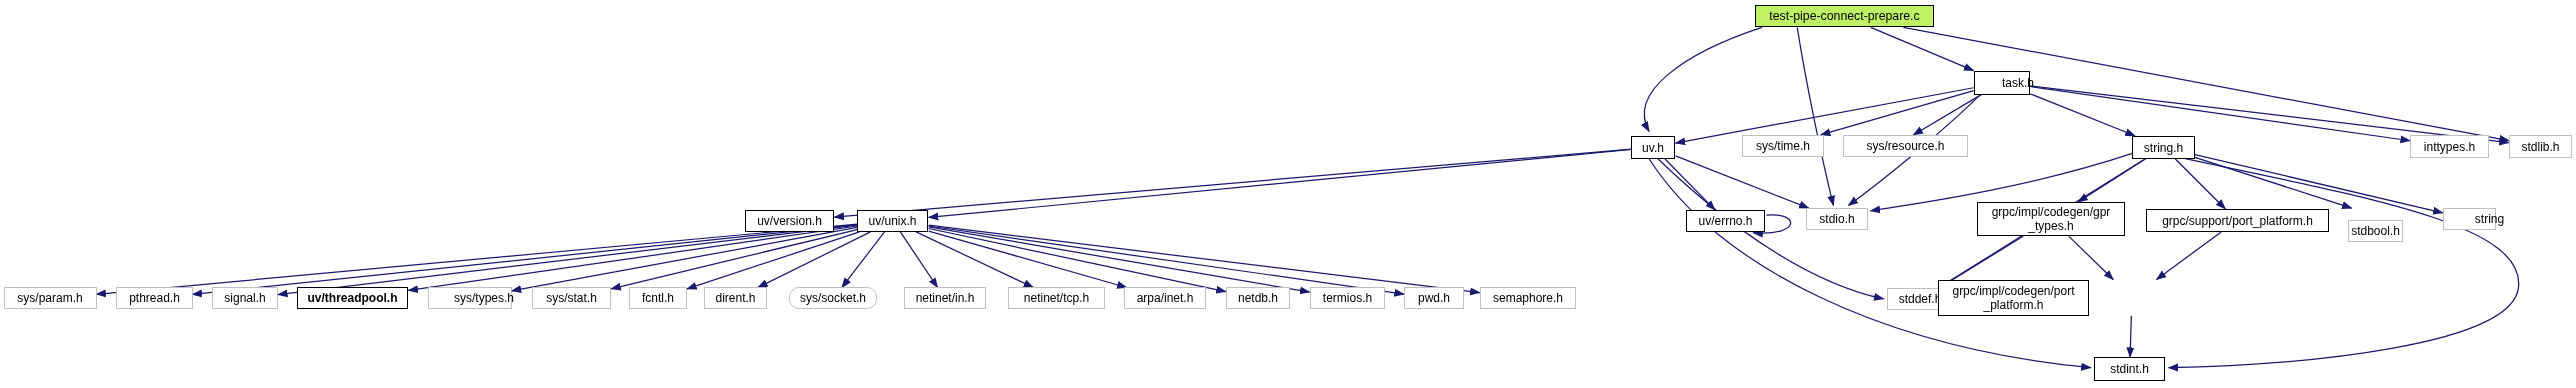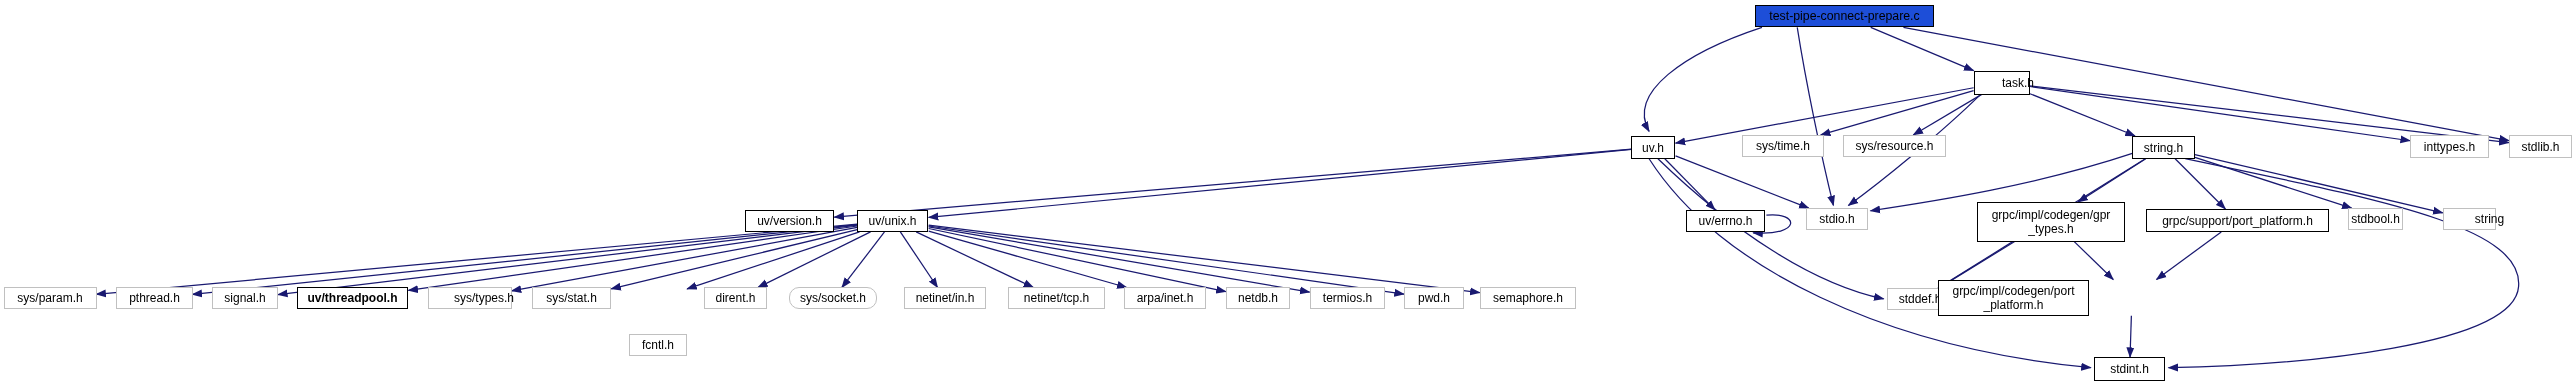--- a/index.html
+++ b/index.html
@@ -4,21 +4,21 @@
 <style>
   html,body{margin:0;padding:0;background:#ffffff;}
   .canvas{position:relative;width:2576px;height:388px;background:#ffffff;overflow:hidden;
           font-family:"Liberation Sans","DejaVu Sans",sans-serif;}
   svg.edgelayer{position:absolute;left:0;top:0;width:2576px;height:388px;}
   .node{position:absolute;box-sizing:border-box;background:#ffffff;border:0.9px solid #c0c0c0;
         display:flex;align-items:center;justify-content:center;text-align:center;
         font-size:12px;line-height:14px;color:#000;white-space:pre-line;z-index:2;}
   .node.linked{border-color:#000000;cursor:pointer;}
   .node.bold{border-width:1.8px;}
-  .node.root{background:#1d4ed8;border:1.8px solid #000000;font-size:12.3px;}
+  .node.root{background:#bef264;border:1.8px solid #000000;font-size:12.3px;}
   .edge{fill:none;stroke:#191970;stroke-width:1.4;}
 </style>
 </head>
 <body>
 
 <div class="canvas">
   <svg class="edgelayer" viewBox="0 0 2921 440" xmlns="http://www.w3.org/2000/svg">
     <defs>
       <marker id="arrow" markerWidth="13" markerHeight="10" refX="11" refY="5" orient="auto" markerUnits="userSpaceOnUse">
         <polygon points="0,0.5 12,5 0,9.5" fill="#191970"></polygon>
@@ -70,40 +70,40 @@
         <path d="M2346.0,268.0 L2396.4,317.0" class="edge" marker-end="url(#arrow)" stroke="#191970"></path>
         <path d="M2518.8,263.0 L2445.4,317.0" class="edge" marker-end="url(#arrow)" stroke="#191970"></path>
         <path d="M2416.9,358.0 L2415.4,405.0" class="edge" marker-end="url(#arrow)" stroke="#191970"></path>
       </g>
   </svg>
   <div id="node-group">
       <div class="node root" style="left: 1755px; top: 5.3px; width: 179px; height: 22px;">test-pipe-connect-prepare.c</div>
       <div class="node linked" style="left: 1974px; top: 71px; width: 56px; height: 24px; padding-left: 32px;">task.h</div>
       <div class="node linked bold" style="left: 1631px; top: 136px; width: 44px; height: 23px;">uv.h</div>
       <div class="node external" style="left: 1742px; top: 135px; width: 82px; height: 22px;">sys/time.h</div>
-      <div class="node external" style="left: 1843px; top: 135px; width: 103px; height: 22px;">sys/resource.h</div>
+      <div class="node external" style="left: 1843px; top: 135px; width: 125px; height: 22px;">sys/resource.h</div>
       <div class="node linked" style="left: 2132px; top: 136px; width: 63px; height: 23px;">string.h</div>
       <div class="node external" style="left: 2410px; top: 135px; width: 79px; height: 23px;">inttypes.h</div>
       <div class="node external" style="left: 2509px; top: 135px; width: 63px; height: 23px;">stdlib.h</div>
       <div class="node linked" style="left: 745px; top: 210px; width: 89px; height: 22px;">uv/version.h</div>
       <div class="node linked" style="left: 857px; top: 210px; width: 71px; height: 22px;">uv/unix.h</div>
       <div class="node linked" style="left: 1686px; top: 210px; width: 79px; height: 22px;">uv/errno.h</div>
       <div class="node external" style="left: 1806px; top: 208px; width: 62px; height: 22px;">stdio.h</div>
-      <div class="node linked" style="left: 1977px; top: 202px; width: 148px; height: 40px;">grpc/impl/codegen/gpr
+      <div class="node linked" style="left: 1977px; top: 202px; width: 148px; height: 34px;">grpc/impl/codegen/gpr
 _types.h</div>
       <div class="node linked" style="left: 2146px; top: 209px; width: 183px; height: 23px;">grpc/support/port_platform.h</div>
-      <div class="node external" style="left: 2348px; top: 208px; width: 55px; height: 22px;">stdbool.h</div>
+      <div class="node external" style="left: 2348px; top: 220px; width: 55px; height: 22px;">stdbool.h</div>
       <div class="node external" style="left: 2443px; top: 208px; width: 53px; height: 22px; padding-left: 40px;">string</div>
       <div class="node external" style="left: 3.5px; top: 287px; width: 93px; height: 22px;">sys/param.h</div>
       <div class="node external" style="left: 116px; top: 287px; width: 77px; height: 22px;">pthread.h</div>
       <div class="node external" style="left: 212px; top: 287px; width: 66px; height: 22px;">signal.h</div>
       <div class="node linked" style="left: 297px; top: 287px; width: 111px; height: 22px; font-weight: bold;">uv/threadpool.h</div>
       <div class="node external" style="left: 428px; top: 287px; width: 84px; height: 22px; padding-left: 28px;">sys/types.h</div>
       <div class="node external" style="left: 532px; top: 287px; width: 79px; height: 22px;">sys/stat.h</div>
-      <div class="node external" style="left: 629px; top: 287px; width: 58px; height: 22px; margin-top: 47px;">fcntl.h</div>
+      <div class="node external" style="left: 629px; top: 287px; width: 58px; height: 22px;">fcntl.h</div>
       <div class="node external" style="left: 704px; top: 287px; width: 63px; height: 22px;">dirent.h</div>
       <div class="node external" style="left: 789px; top: 287px; width: 88px; height: 22px; border-radius: 10px;">sys/socket.h</div>
       <div class="node external" style="left: 904px; top: 287px; width: 82px; height: 22px;">netinet/in.h</div>
       <div class="node external" style="left: 1008px; top: 287px; width: 97px; height: 22px;">netinet/tcp.h</div>
       <div class="node external" style="left: 1124px; top: 287px; width: 82px; height: 22px;">arpa/inet.h</div>
       <div class="node external" style="left: 1226px; top: 287px; width: 64px; height: 22px;">netdb.h</div>
       <div class="node external" style="left: 1310px; top: 287px; width: 75px; height: 22px;">termios.h</div>
       <div class="node external" style="left: 1404px; top: 287px; width: 60px; height: 22px;">pwd.h</div>
       <div class="node external" style="left: 1480px; top: 287px; width: 96px; height: 22px;">semaphore.h</div>
       <div class="node external" style="left: 1887px; top: 288px; width: 66px; height: 22px;">stddef.h</div>

